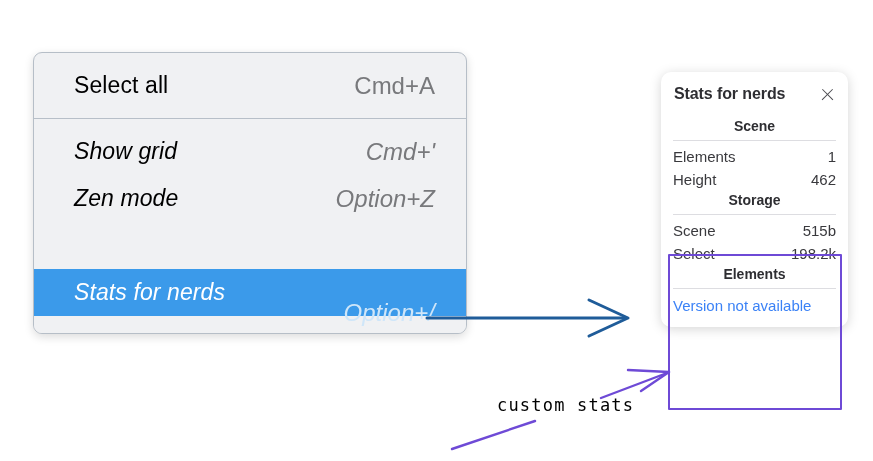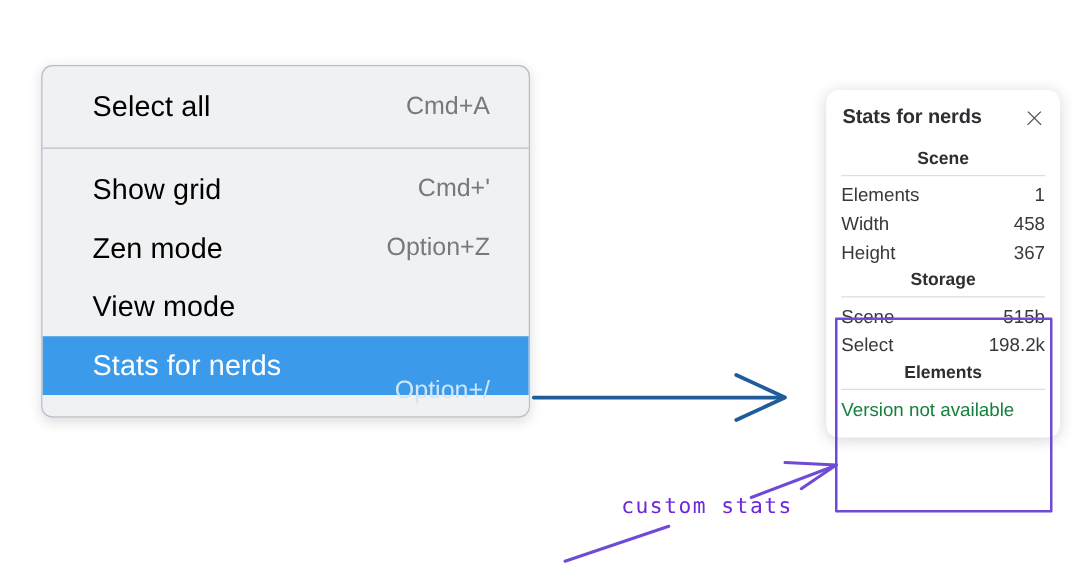--- a/index.html
+++ b/index.html
@@ -13,36 +13,37 @@
     font-family: "Liberation Sans", sans-serif;
     overflow: hidden;
     position: relative;
   }
 
   
   #context-menu {
     position: absolute;
     left: 33px;
     top: 52px;
-    width: 391px;
+    width: 434px;
     background: #f0f1f3;
     border: 1px solid #b6bec7;
     border-radius: 9px;
     box-shadow: 0 3px 10px rgba(0,0,0,0.14);
     overflow: hidden;
     box-sizing: border-box;
   }
   .menu-group {
     padding: 9px 0;
   }
   .menu-group + .menu-group {
     border-top: 1px solid #b7bfc8;
   }
   .menu-group.group-lower {
     padding-bottom: 0;
+    font-style: italic;
   }
   .menu-footer {
     height: 17px;
     background: #f0f1f3;
   }
   .menu-item {
     display: flex;
     align-items: center;
     justify-content: space-between;
     height: 47px;
@@ -50,21 +51,21 @@
     box-sizing: border-box;
     cursor: default;
   }
   .menu-item .mi-label {
     font-size: 23px;
     color: #000000;
     letter-spacing: 0.1px;
     white-space: nowrap;
   }
   .menu-item .mi-shortcut {
-    font-size: 20px;
+    font-size: 24px;
     color: #78797c;
     white-space: nowrap;
   }
   .menu-item.selected {
     background: #3b9aea;
   }
   .menu-item.selected .mi-label {
     color: #ffffff;
   }
   .menu-item.selected .mi-shortcut {
@@ -133,21 +134,21 @@
     justify-content: space-between;
     align-items: center;
     font-size: 15px;
     color: #39393d;
     padding: 3px 12px;
   }
   .sp-row .k { white-space: nowrap; }
   .sp-row .v { white-space: nowrap; }
   .sp-note {
     font-size: 15px;
-    color: #15803d;
+    color: #3b82f6;
     padding: 4px 12px 1px 12px;
     white-space: nowrap;
   }
 
   
   #custom-stats-highlight {
     position: absolute;
     left: 668px;
     top: 254px;
     width: 174px;
@@ -164,21 +165,21 @@
     left: 0; top: 0;
     width: 873px; height: 461px;
     pointer-events: none;
   }
   #annotation-label {
     position: absolute;
     left: 497px;
     top: 395px;
     font-family: "DejaVu Sans Mono", monospace;
     font-size: 17px;
-    color: #6d28d9;
+    color: #000000;
     letter-spacing: 1.2px;
     white-space: nowrap;
   }
 </style>
 </head>
 <body>
 
 <div id="context-menu">
 
   <div class="menu-group group-upper">
@@ -191,21 +192,20 @@
   <div class="menu-group group-lower">
     <div class="menu-item">
       <span class="mi-label">Show grid</span>
       <span class="mi-shortcut">Cmd+'</span>
     </div>
     <div class="menu-item">
       <span class="mi-label">Zen mode</span>
       <span class="mi-shortcut">Option+Z</span>
     </div>
     <div class="menu-item">
-      <span class="mi-label">View mode</span>
     </div>
     <div class="menu-item selected">
       <span class="mi-label">Stats for nerds</span>
       <span class="mi-shortcut">Option+/</span>
     </div>
     <div class="menu-footer"></div>
   </div>
 
 </div>
 
@@ -217,26 +217,22 @@
   </div>
 
   <div>
     <div class="sp-section-title">Scene</div>
     <div class="sp-rule"></div>
     <div class="sp-row">
       <span class="k">Elements</span>
       <span class="v">1</span>
     </div>
     <div class="sp-row">
-      <span class="k">Width</span>
-      <span class="v">458</span>
-    </div>
-    <div class="sp-row">
       <span class="k">Height</span>
-      <span class="v">367</span>
+      <span class="v">462</span>
     </div>
   </div>
 
   <div>
     <div class="sp-section-title">Storage</div>
     <div class="sp-rule"></div>
     <div class="sp-row">
       <span class="k">Scene</span>
       <span class="v">515b</span>
     </div>

